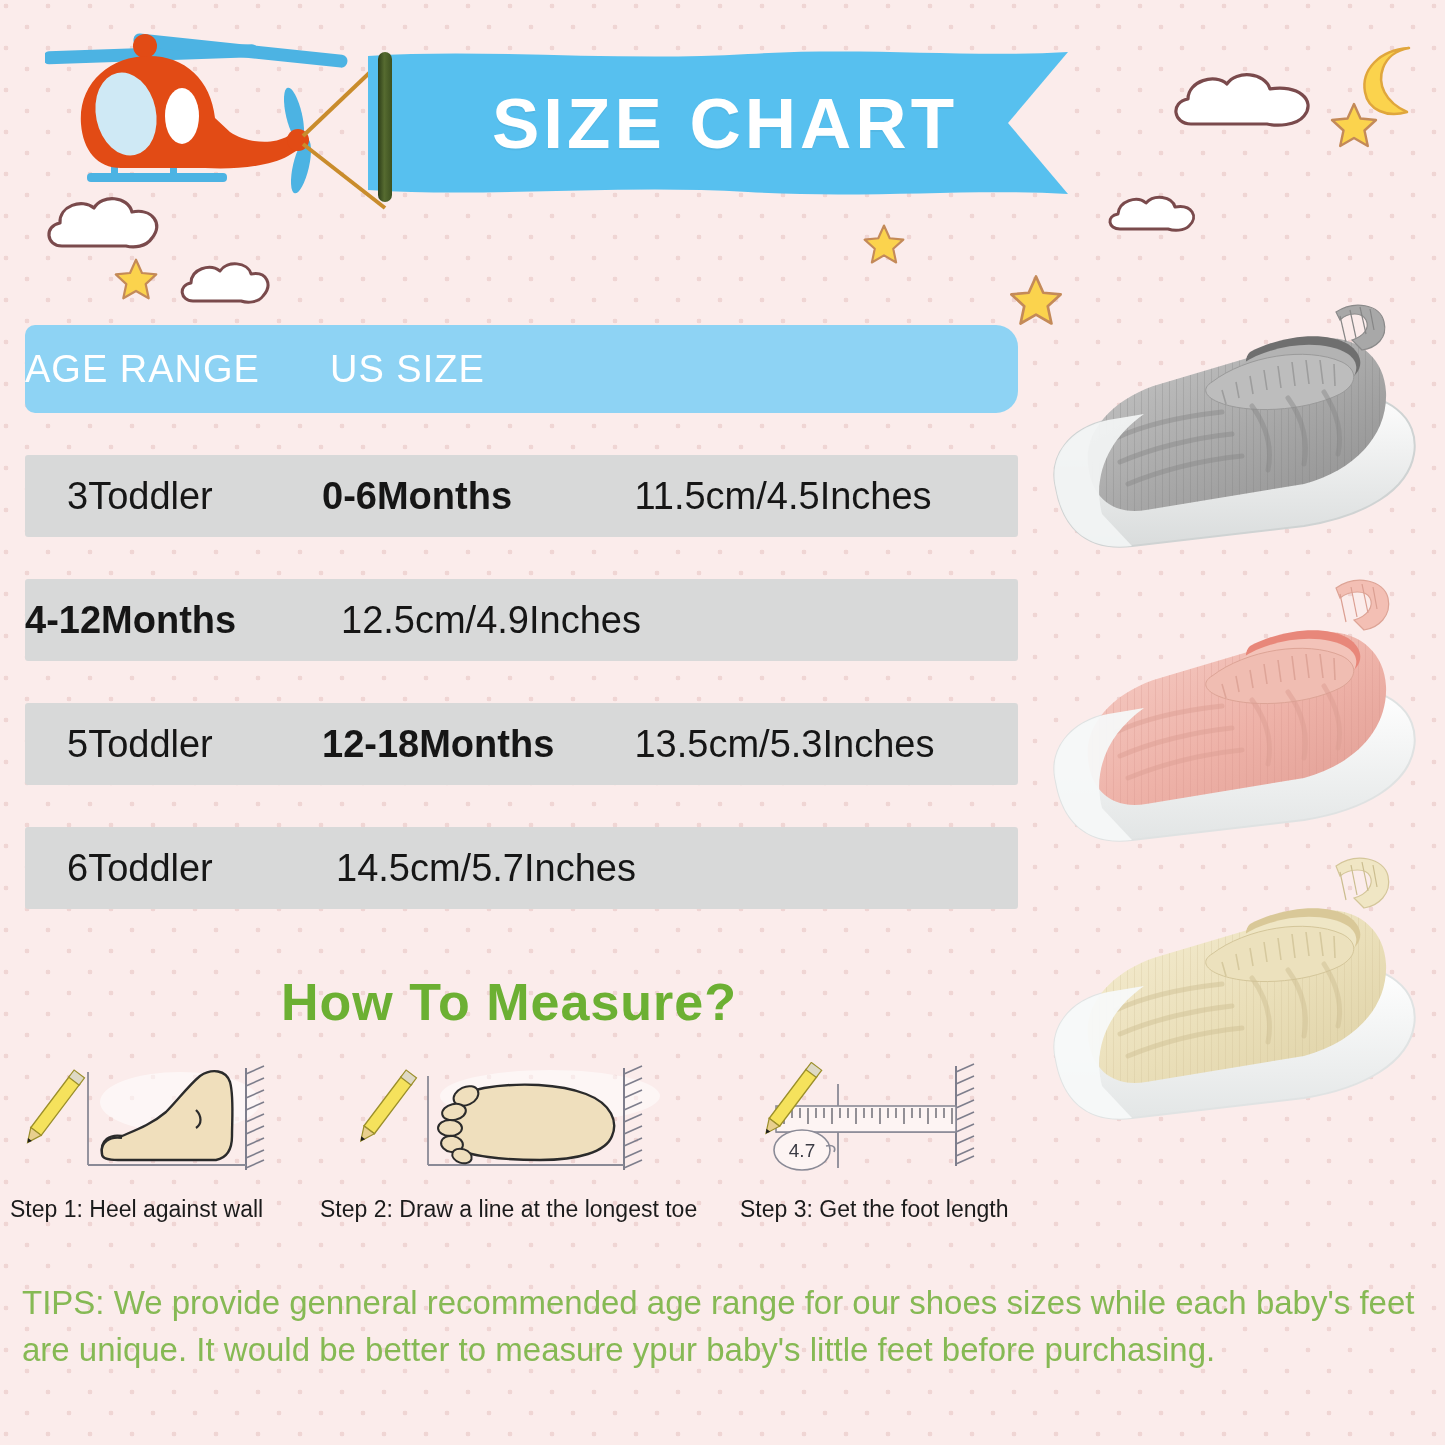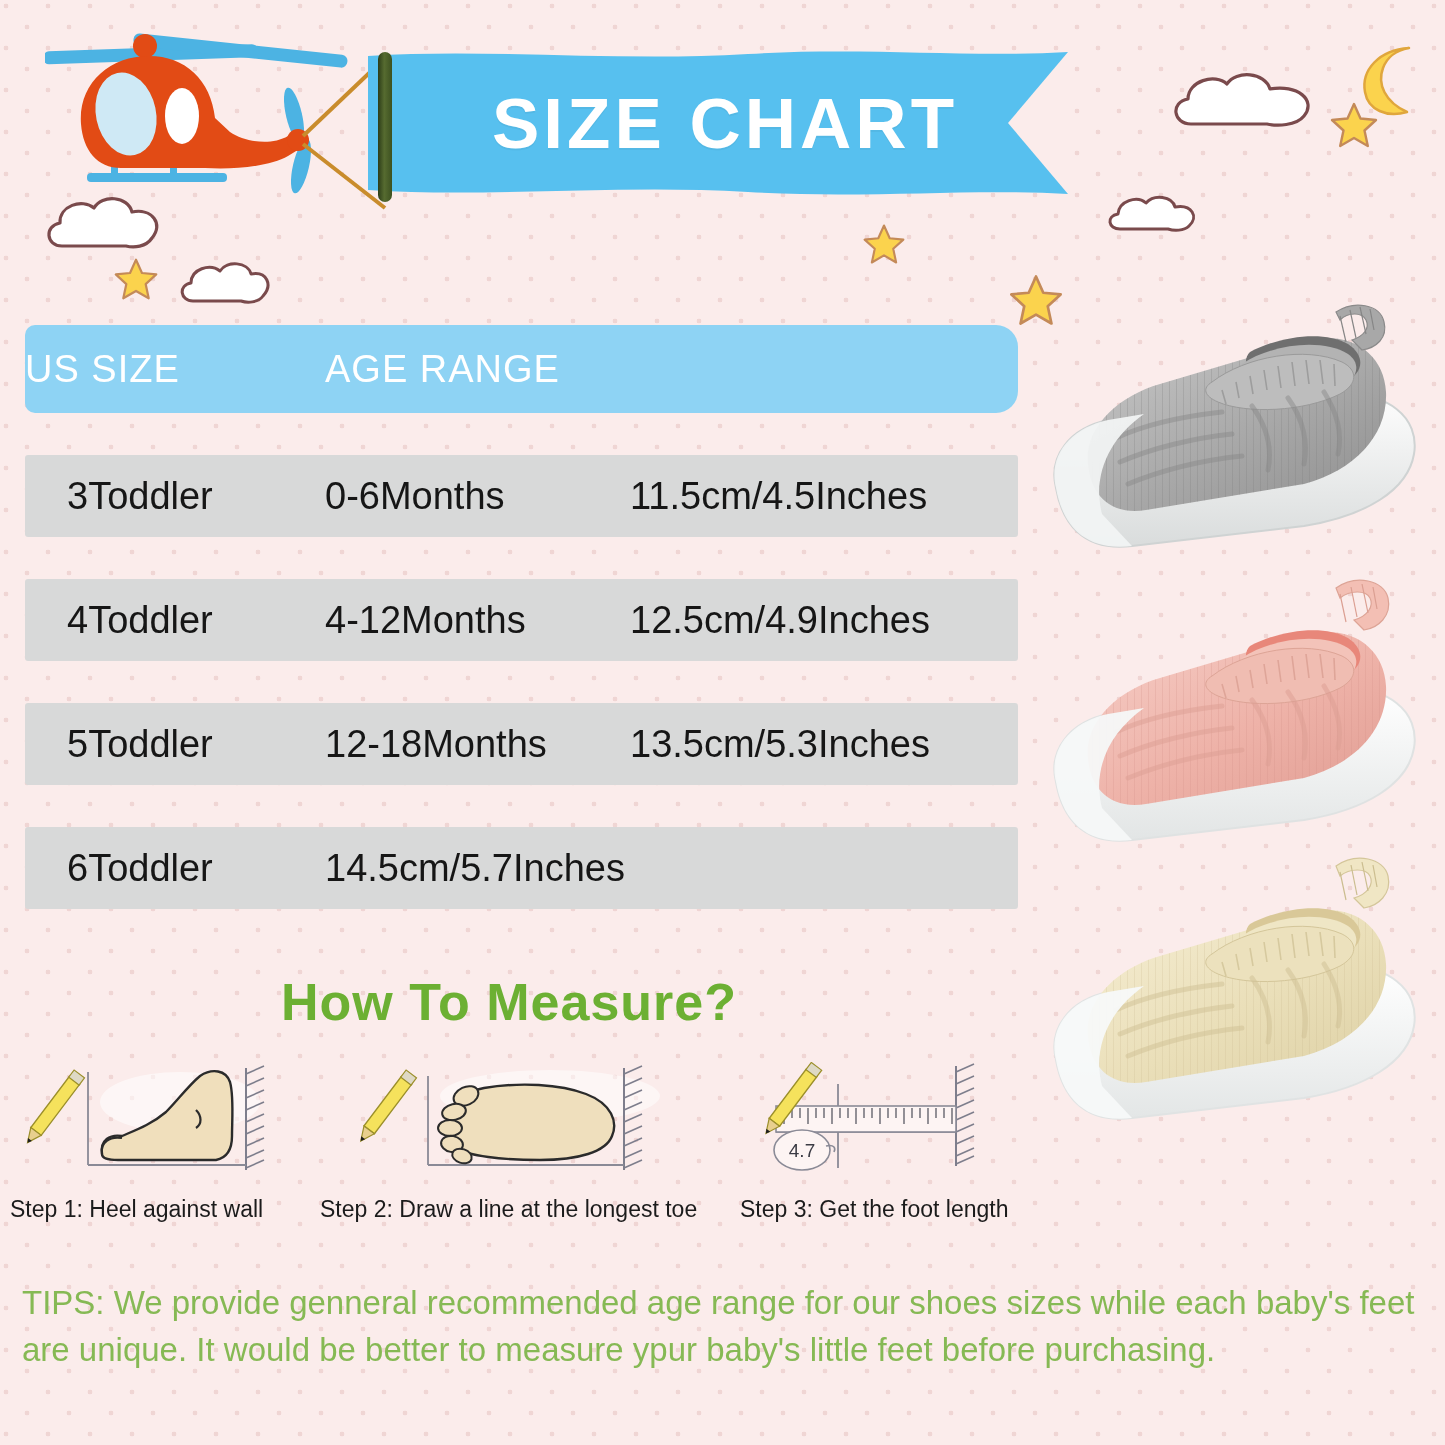--- a/index.html
+++ b/index.html
@@ -48,22 +48,22 @@
   #table-header .th{padding:0 0 0 0;}
   .col1{width:300px;padding-left:42px;box-sizing:border-box;}
   .col2{width:305px;}
   .col3{width:388px;}
   .trow{
     height:82px;background:#d8d9d9;margin-top:42px;
     display:flex;align-items:center;
     color:#161616;font-size:38px;border-radius:3px;
   }
   .trow .c1{width:300px;padding-left:42px;box-sizing:border-box;}
-  .trow .c2{width:305px;}
-  .trow .c3{width:388px;}
+  .trow .c2{width:305px;font-weight:bold;}
+  .trow .c3{width:388px;margin-left:11px;}
 
   
   #how-title{
     position:absolute;left:0;top:972px;width:1018px;text-align:center;
     font-size:52px;font-weight:bold;color:#6cb033;letter-spacing:1px;
   }
   .step{position:absolute;top:1062px;}
   .step-img{position:relative;width:100%;height:130px;}
   .step-label{
     margin-top:4px;text-align:left;font-size:23px;color:#1b1b1b;
@@ -167,32 +167,31 @@
              L700 146 C600 140 500 151 380 144 C250 136 120 150 0 142 Z" fill="#57c0ef"></path>
     <path d="M700 4 L640 75 L700 146 Z" fill="#fbeceb"></path>
   </svg>
   <div id="banner-title">SIZE CHART</div>
 </div>
 <div id="banner-pole"></div>
 
 <div id="size-table">
 
   <div id="table-header">
+    <div class="th col2">AGE RANGE</div>
     <div class="th col1">US SIZE</div>
-    <div class="th col2">AGE RANGE</div>
   </div>
 
   <div class="trow">
     <div class="c1">3Toddler</div>
     <div class="c2">0-6Months</div>
     <div class="c3">11.5cm/4.5Inches</div>
   </div>
 
   <div class="trow">
-    <div class="c1">4Toddler</div>
     <div class="c2">4-12Months</div>
     <div class="c3">12.5cm/4.9Inches</div>
   </div>
 
   <div class="trow">
     <div class="c1">5Toddler</div>
     <div class="c2">12-18Months</div>
     <div class="c3">13.5cm/5.3Inches</div>
   </div>
 

